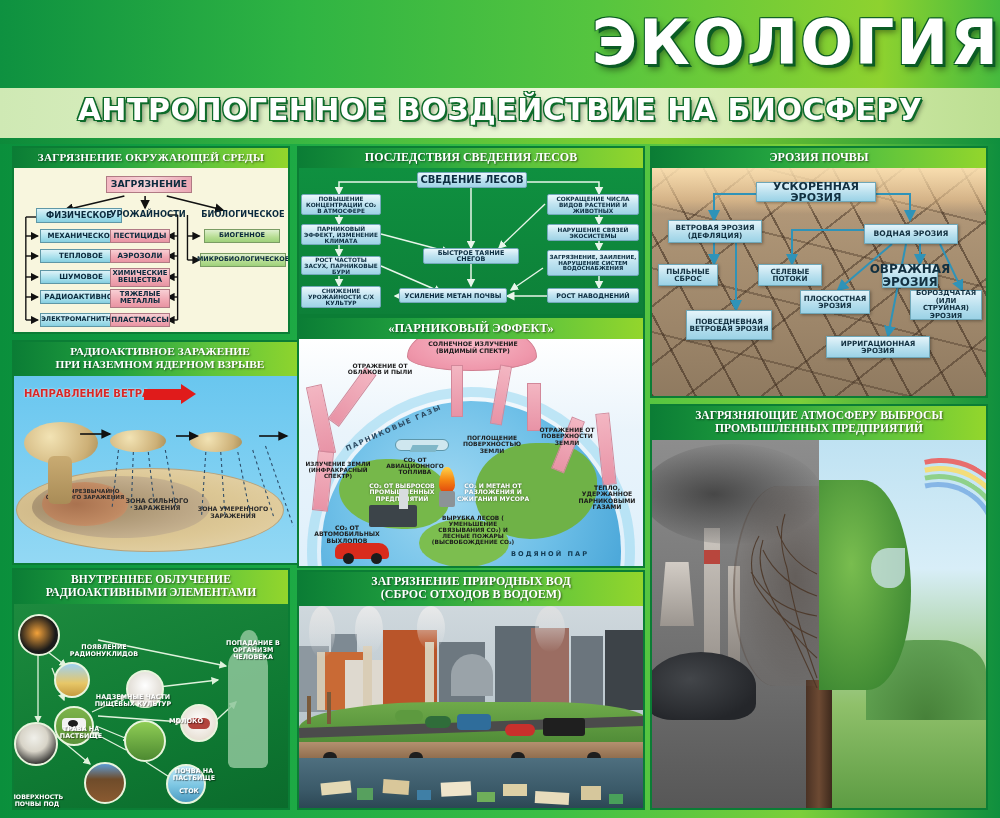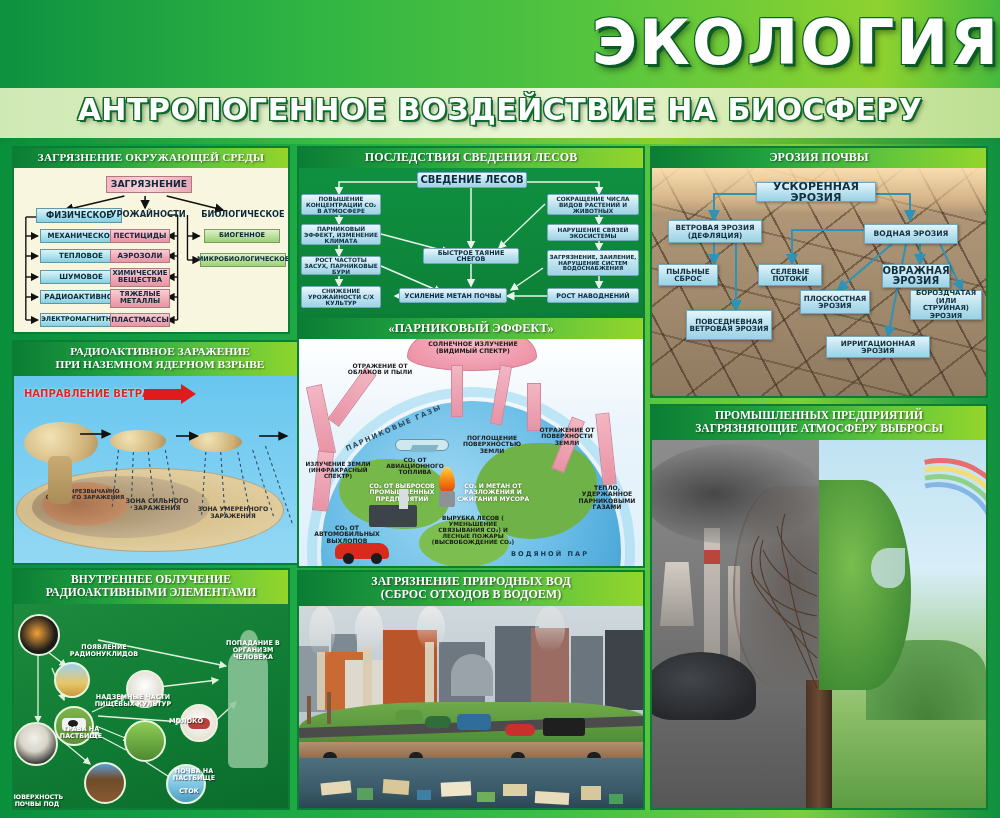--- a/index.html
+++ b/index.html
@@ -271,21 +271,21 @@
       <div class="ebx" style="left:104px; top:14px; width:120px; height:20px; font-size:11px;">УСКОРЕННАЯ ЭРОЗИЯ</div>
 
       <div class="ebx" style="left:16px; top:52px; width:94px; height:23px; font-size:7.2px; padding:1px;">ВЕТРОВАЯ ЭРОЗИЯ (ДЕФЛЯЦИЯ)</div>
       <div class="ebx" style="left:6px; top:96px; width:60px; height:22px; font-size:7.2px;">ПЫЛЬНЫЕ СБРОС</div>
       <div class="ebx" style="left:34px; top:142px; width:86px; height:30px; font-size:7.2px; padding:1px;">ПОВСЕДНЕВНАЯ ВЕТРОВАЯ ЭРОЗИЯ</div>
 
       <div class="ebx" style="left:212px; top:56px; width:94px; height:20px; font-size:7.6px;">ВОДНАЯ ЭРОЗИЯ</div>
       <div class="ebx" style="left:106px; top:96px; width:64px; height:22px; font-size:7.2px;">СЕЛЕВЫЕ ПОТОКИ</div>
       <div class="ebx" style="left:148px; top:122px; width:70px; height:24px; font-size:7.2px;">ПЛОСКОСТНАЯ ЭРОЗИЯ</div>
       <div class="ebx" style="left:174px; top:168px; width:104px; height:22px; font-size:7.2px;">ИРРИГАЦИОННАЯ ЭРОЗИЯ</div>
-      <div class="ebx" style="left:230px; top:96px; width:68px; height:24px; font-size:10px;">ОВРАЖНАЯ ЭРОЗИЯ</div>
+      <div class="ebx" style="left:230px; top:96px; width:56px; height:24px; font-size:12px;">ОВРАЖНАЯ ЭРОЗИЯ</div>
       <div class="ebx" style="left:258px; top:122px; width:72px; height:30px; font-size:7px; padding:1px;">БОРОЗДЧАТАЯ (ИЛИ СТРУЙНАЯ) ЭРОЗИЯ</div>
     </div>
   </div>
 
   <div class="panel" style="left:12px; top:340px; width:296px; height:225px; border:2px solid #0b7d35;">
     <div class="ptitle" style="font-size:11.4px; height:34px;">
       <div>РАДИОАКТИВНОЕ ЗАРАЖЕНИЕ</div>
       <div>ПРИ НАЗЕМНОМ ЯДЕРНОМ ВЗРЫВЕ</div>
     </div>
     <div class="pbody nuke-sky" style="height:187px;">
@@ -380,22 +380,22 @@
       <div style="position:absolute; left:70px; top:166px; width:48px; height:22px; background:#3c4449; border-radius:2px;"></div>
       <div style="position:absolute; left:100px; top:150px; width:9px; height:20px; background:#d8dde0;"></div>
       <div style="position:absolute; left:36px; top:204px; width:54px; height:16px; background:#d92b1c; border-radius:8px 10px 4px 4px;"></div>
       <div style="position:absolute; left:44px; top:214px; width:11px; height:11px; background:#1c1c1c; border-radius:50%;"></div>
       <div style="position:absolute; left:72px; top:214px; width:11px; height:11px; background:#1c1c1c; border-radius:50%;"></div>
     </div>
   </div>
 
   <div class="panel" style="left:650px; top:404px; width:338px; height:406px; border:2px solid #0b7d35;">
     <div class="ptitle" style="font-size:11.6px; height:34px;">
+      <div>ЗАГРЯЗНЯЮЩИЕ АТМОСФЕРУ ВЫБРОСЫ</div>
       <div>ПРОМЫШЛЕННЫХ ПРЕДПРИЯТИЙ</div>
-      <div>ЗАГРЯЗНЯЮЩИЕ АТМОСФЕРУ ВЫБРОСЫ</div>
     </div>
     <div class="pbody" style="height:368px; position:relative; overflow:hidden;">
       <div class="tree-left"></div>
       <div class="tree-right"></div>
 
       <div style="position:absolute; left:52px; top:88px; width:16px; height:128px; background:linear-gradient(180deg,#cdc7c0,#9e9892); "></div>
       <div style="position:absolute; left:52px; top:110px; width:16px; height:14px; background:#b8463d;"></div>
       <div style="position:absolute; left:76px; top:126px; width:12px; height:96px; background:linear-gradient(180deg,#bdb7b0,#8e8882);"></div>
       <div style="position:absolute; left:8px; top:122px; width:34px; height:64px; background:linear-gradient(180deg,#d2ccc5,#9b958f); clip-path:polygon(16% 0,84% 0,100% 100%,0 100%);"></div>
       <div style="position:absolute; left:-10px; top:4px; width:180px; height:100px; background:radial-gradient(ellipse at 40% 50%, rgba(60,60,60,.85), rgba(120,120,120,.25) 72%); border-radius:50%;"></div>

